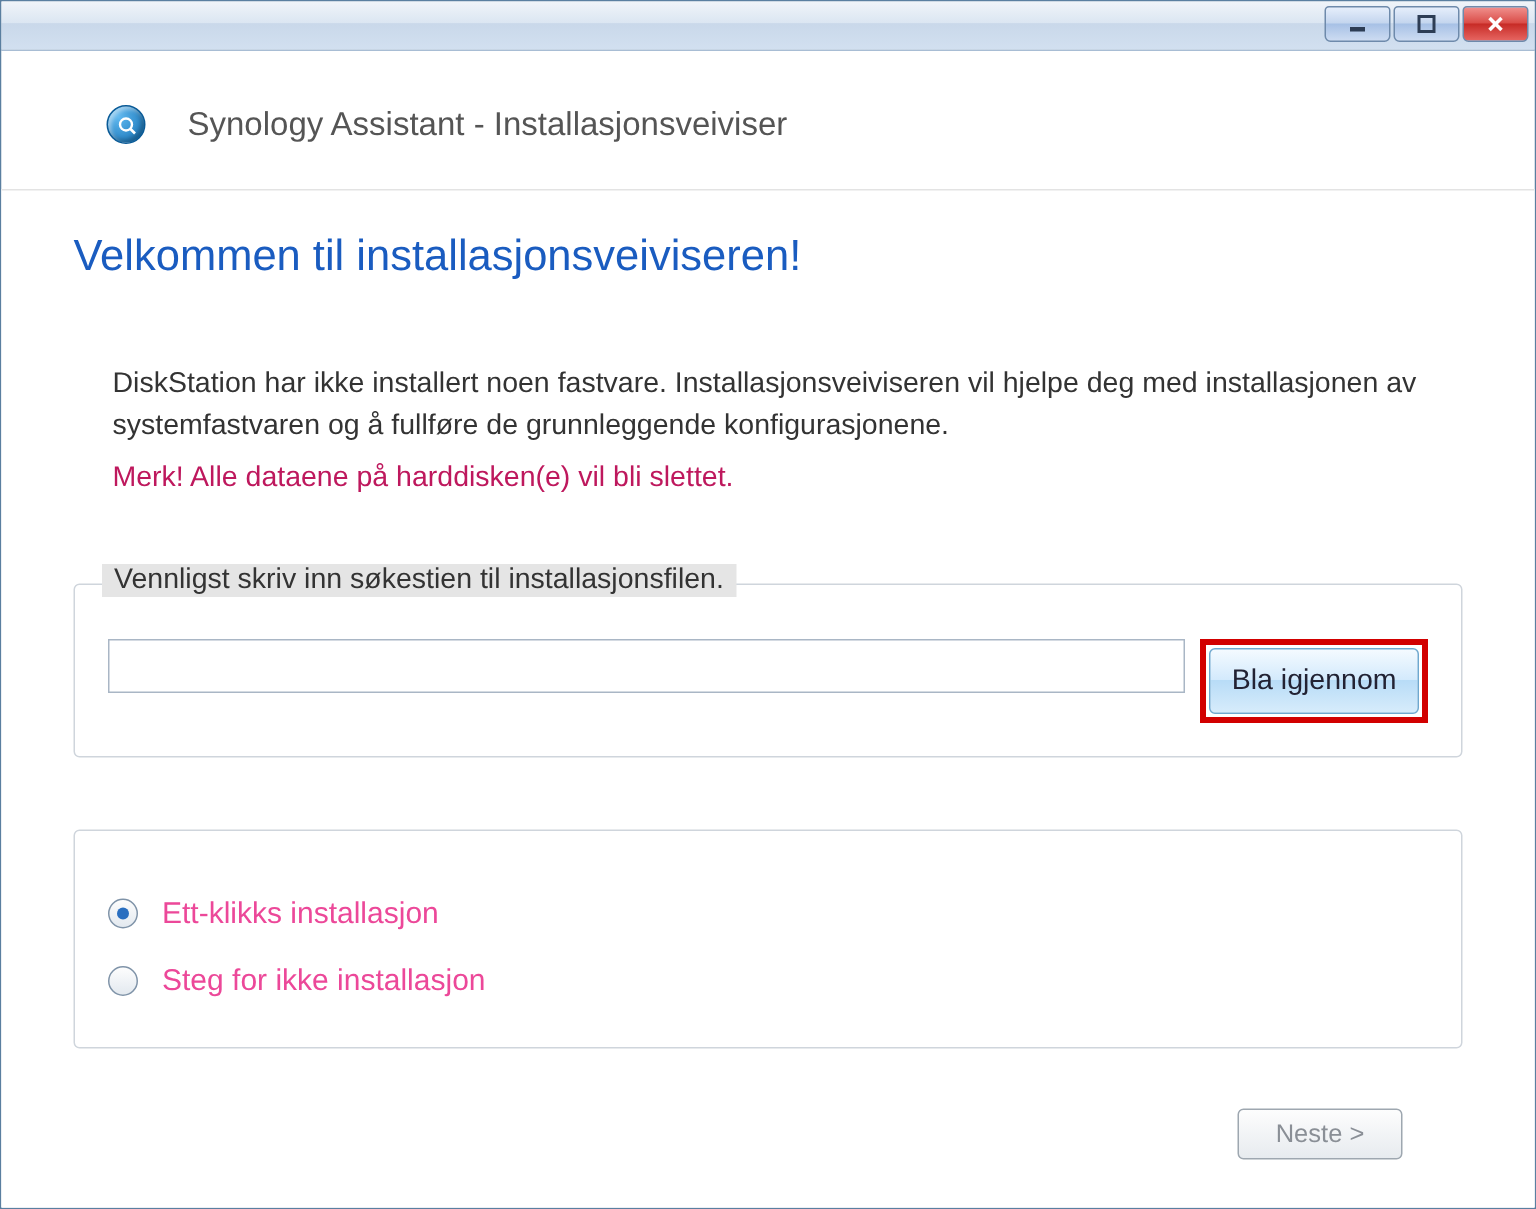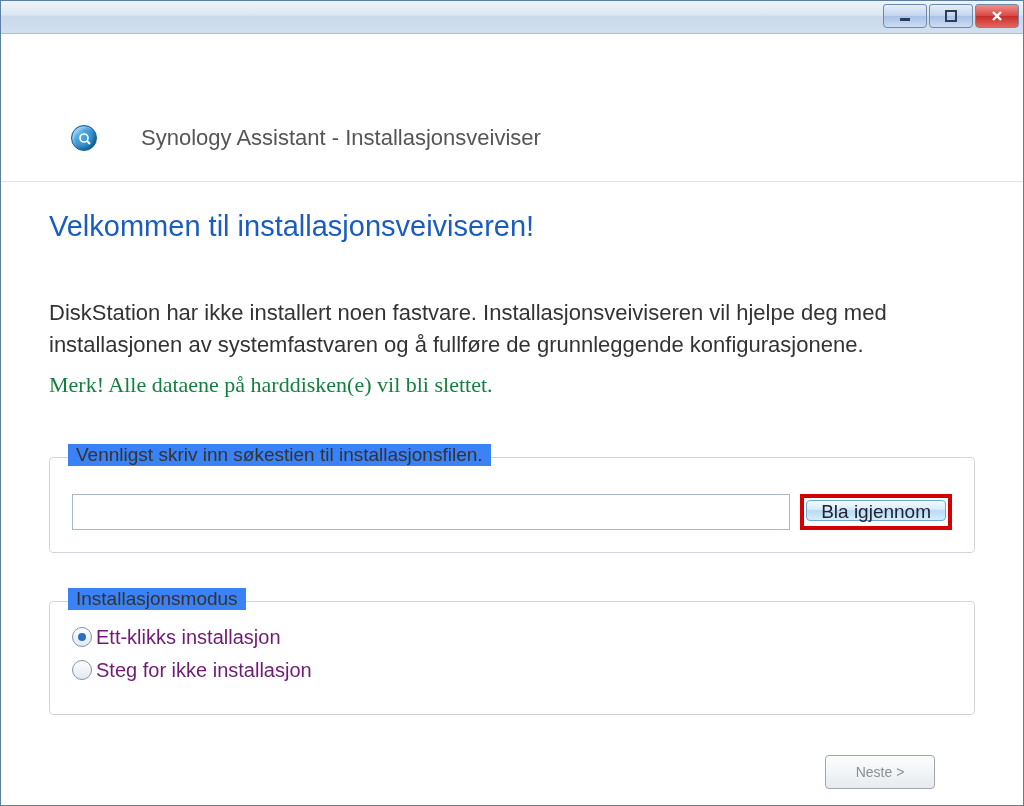--- a/index.html
+++ b/index.html
@@ -50,76 +50,76 @@
   .winbtn svg { display: block; }
 
   
   .wizard-body {
     flex: 1;
     display: flex;
     flex-direction: column;
     background: #fff;
   }
   .wizard-header {
-    padding: 49px 40px 30px 70px;
+    padding: 36px 40px 30px 70px;
     display: flex;
     align-items: center;
-    gap: 44px;
+    gap: 28px;
     border-bottom: 0;
-    margin-top: 42px;
   }
   .logo-icon {
     width: 24px;
     height: 24px;
     border-radius: 50%;
     background: radial-gradient(circle at 30% 30%, #5fb8ef, #0e6bb0);
     border: 1px solid #0a5a96;
     box-shadow: inset -2px -2px 3px rgba(0,0,0,.25), inset 2px 2px 3px rgba(255,255,255,.5);
     display:flex;align-items:center;justify-content:center;
     color:#fff;font-size:12px;font-weight:bold;
   }
   .wizard-header-title {
     font-size: 22px;
     color: #555;
   }
 
   .content-area {
     flex: 1;
     background: #fff;
     border-top: 1px solid #e3e3e3;
-    padding: 28px 48px 0 48px;
+    padding: 28px 48px 16px 48px;
     display:flex;
     flex-direction:column;
   }
   .page-title {
     font-size: 29px;
     color: #1a5cc0;
     margin-bottom: 54px;
   }
   .description, .warning {
-    font-size: 22px;
+    font-size: 19px;
     line-height: 1.45;
     color: #333;
     margin-bottom: 8px;
-  }
-  .warning { color: #15803d; margin-bottom: 56px; font-family: Liberation Serif, serif; }
+    margin-left: 26px;
+  }
+  .warning { color: #be185d; margin-bottom: 56px; }
 
   
   .group {
     border: 1px solid #cfd5dc;
     border-radius: 4px;
     padding: 22px 22px 22px 22px;
     position: relative;
     margin-bottom: 48px;
   }
   .group-legend {
     position: absolute;
     top: -14px;
     left: 18px;
-    background: #3b82f6;
+    background: #e5e5e5;
     padding: 0 8px;
     font-size: 19px;
     color: #333;
   }
   .path-row {
     display: flex;
     align-items: stretch;
     gap: 10px;
     margin-top: 14px;
   }
@@ -131,36 +131,36 @@
     padding: 0 8px;
     font-size: 16px;
     box-sizing: border-box;
   }
   .browse-highlight {
     border: 4px solid #d20000;
     padding: 2px;
     display: inline-flex;
   }
   .browse-btn {
-    height: 21px;
+    height: 44px;
     padding: 0 14px;
     font-size: 19px;
     border: 1px solid #6fa8cf;
     border-radius: 4px;
     background: linear-gradient(to bottom, #f4faff 0%, #d3eafc 48%, #b8dcf7 49%, #d7ecfb 100%);
     cursor: pointer;
     color:#223;
   }
   .radio-row {
     display:flex;
     align-items:center;
-    gap:4px;
+    gap:16px;
     font-size: 20px;
-    color:#701a75;
-    margin-top: 2px;
+    color:#ec4899;
+    margin-top: 22px;
     margin-bottom: 10px;
   }
   .radio-wrap {
     width:18px;height:18px;border:1px solid #7f93a8;border-radius:50%;
     display:flex;align-items:center;justify-content:center;background:linear-gradient(to bottom,#fdfdfd,#e3e9ef);
   }
   .radio-wrap.checked::after{
     content:"";width:8px;height:8px;border-radius:50%;background:#2a6fc0;
   }
 
@@ -174,21 +174,21 @@
     padding-right: 40px;
     border-top: 0;
     margin-top:auto;
   }
   .wiz-btn {
     min-width: 110px;
     height: 34px;
     border: 1px solid #9ea7b0;
     border-radius: 4px;
     background: linear-gradient(to bottom, #fdfdfd, #e7ebef);
-    font-size: 14px;
+    font-size: 17px;
     color: #333;
     cursor: pointer;
   }
   .wiz-btn.disabled { color: #8a8f96; cursor: default; }
 </style>
 </head>
 <body>
 
 <div class="window">
 
@@ -234,21 +234,20 @@
         <div class="group-legend">Vennligst skriv inn søkestien til installasjonsfilen.</div>
         <div class="path-row">
           <input class="path-input" type="text" value="" style="">
           <span class="browse-highlight">
             <button class="browse-btn">Bla igjennom</button>
           </span>
         </div>
       </div>
 
       <div class="group" style="margin-bottom:20px;">
-        <div class="group-legend">Installasjonsmodus</div>
 
         <div class="radio-row">
           <span class="radio-wrap checked"></span>
           <span>Ett-klikks installasjon</span>
         </div>
         <div class="radio-row">
           <span class="radio-wrap"></span>
           <span>Steg for ikke installasjon</span>
         </div>
       </div>

